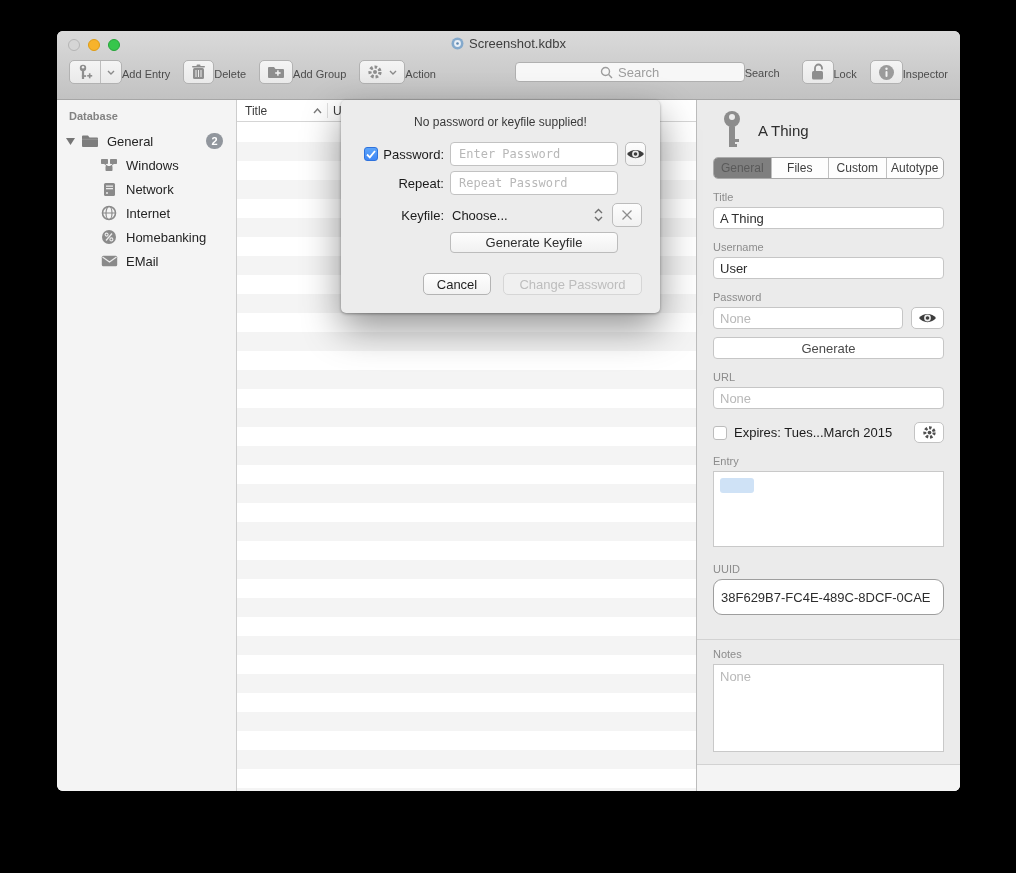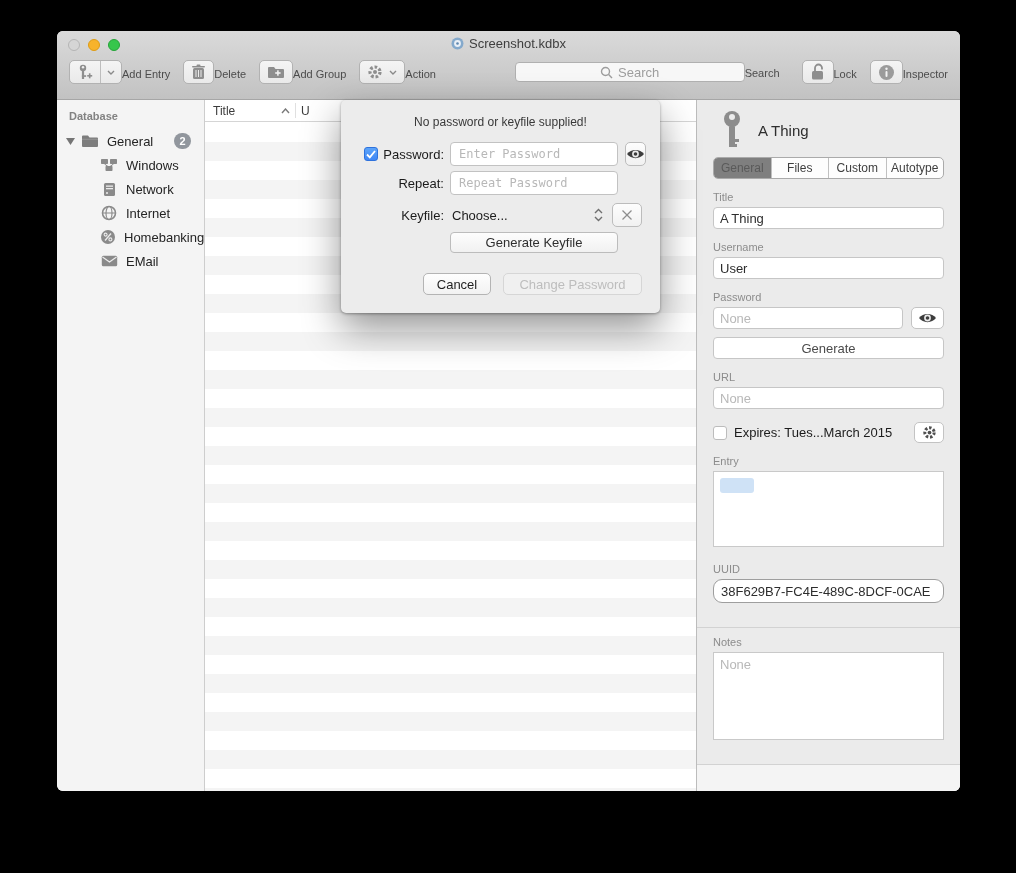--- a/index.html
+++ b/index.html
@@ -39,21 +39,21 @@
   .tb-gap { width:9px; }
   .search-field { width:230px; height:20px; margin-top:2px;
                   background:#f7f7f7; border:1px solid #b0b0b0; border-radius:4px;
                   display:flex; align-items:center; justify-content:center; gap:5px; }
   .search-ph { font-size:13px; color:#9d9d9d; }
 
   
   .content { position:absolute; top:69px; left:0; right:0; bottom:0;
              display:flex; border-radius:0 0 6px 6px; overflow:hidden; }
 
-  .sidebar { width:148px; flex-shrink:0; background:#f4f4f4;
+  .sidebar { width:180px; flex-shrink:0; background:#f4f4f4;
              border-right:1px solid #cdcdcd; padding-top:8px; }
   .side-header { font-size:11px; font-weight:bold; color:#828282; padding:2px 0 7px 12px; }
   .side-row { height:24px; display:flex; align-items:center; font-size:13px; color:#242424; }
   .side-row.root { padding-left:7px; }
   .side-row.child { padding-left:39px; }
   .disclosure { width:13px; display:flex; justify-content:center; }
   .g-icon { width:18px; margin:0 8px 0 4px; display:flex; justify-content:center; }
   .badge { margin-left:auto; margin-right:13px; background:#91969d; color:#fff;
            font-size:11px; font-weight:bold; min-width:17px; height:16px; border-radius:9px;
            display:flex; align-items:center; justify-content:center; padding:0 4px; }
@@ -92,21 +92,21 @@
   .gen-btn { display:block; width:calc(100% - 32px); margin:8px 16px 0; height:22px;
              background:#fff; border:1px solid #c6c6c6; border-radius:4px; font-size:13px;
              color:#4b4b4b; font-family:inherit; }
   .exp-row { display:flex; align-items:center; margin:13px 16px 0; gap:7px; }
   .cb-plain { width:14px; height:14px; background:#fff; border:1px solid #bcbcbc; border-radius:3px; flex-shrink:0; }
   .exp-label { font-size:13px; color:#1c1c1c; flex:1; white-space:nowrap; overflow:hidden; }
   .gear-btn { width:30px; height:21px; background:#fff; border:1px solid #c3c3c3;
               border-radius:5px; display:flex; align-items:center; justify-content:center; }
   .tags-box { margin:4px 16px 0; height:76px; background:#fff; border:1px solid #c9c9c9; padding:6px; }
   .tag-chip { width:34px; height:15px; background:#cfe2f6; border-radius:3px; }
-  .uuid-input { display:block; width:calc(100% - 32px); margin:4px 16px 0; height:24px;
+  .uuid-input { display:block; width:calc(100% - 32px); margin:4px 16px 0; height:36px;
                 border:1px solid #9e9e9e; border-radius:9px; background:#fff; padding:0 7px;
                 font-size:13px; color:#2d2d2d; font-family:inherit; white-space:nowrap; }
   .divider { height:1px; background:#d2d2d2; margin-top:24px; }
   .notes-box { display:block; width:calc(100% - 32px); margin:4px 16px 0; height:88px;
                background:#fff; border:1px solid #c9c9c9; resize:none; font-size:13px;
                font-family:inherit; padding:4px 6px; color:#2d2d2d; }
   .insp-footer { position:absolute; left:0; right:0; bottom:0; height:27px;
                  border-top:1px solid #d2d2d2; background:#f4f4f4; }
 
   

